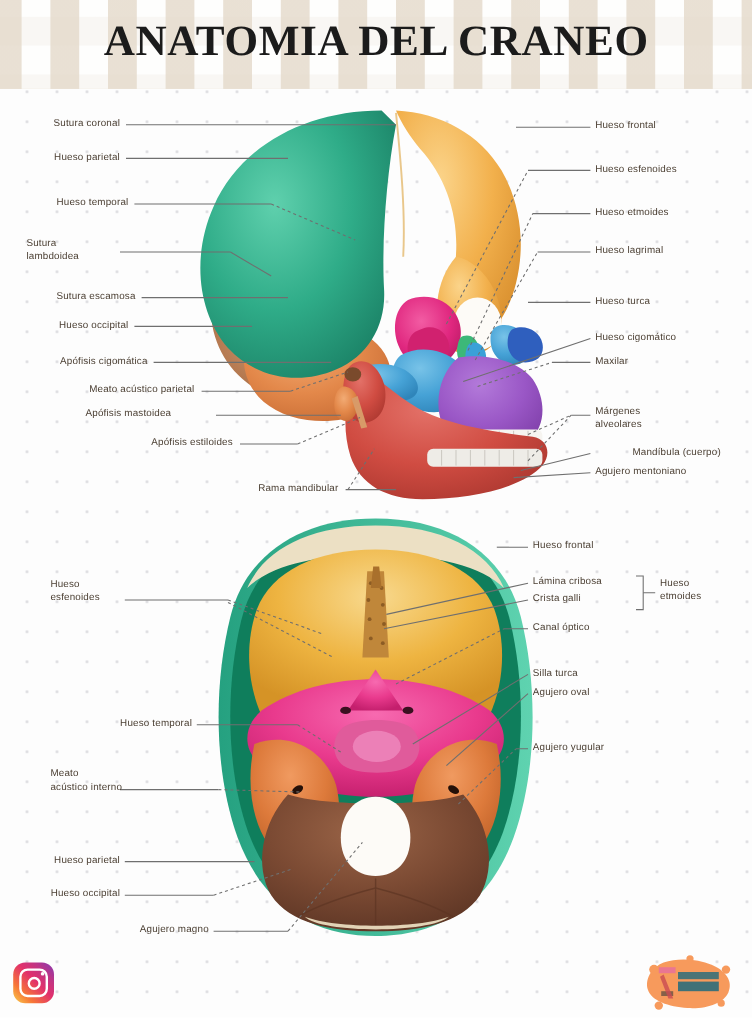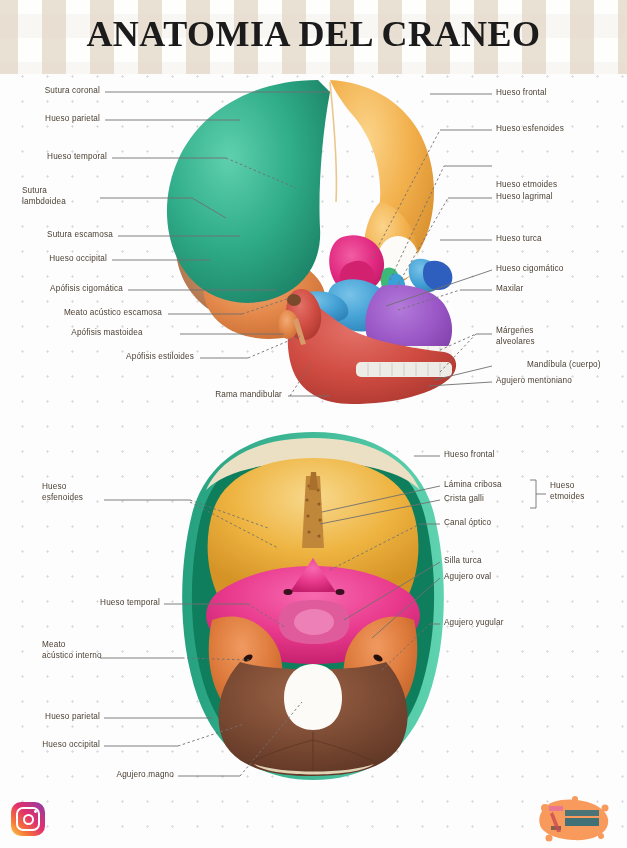--- a/index.html
+++ b/index.html
@@ -39,21 +39,21 @@
     font-family:"Liberation Serif", serif;
     font-weight:700;
     font-size:36px;
     letter-spacing:0.5px;
     color:#1b1b1b;
     white-space:nowrap;
   }
 
   
   .fig{position:absolute;}
-  #fig-lateral{left:0;top:62px;width:627px;height:350px;}
+  #fig-lateral{left:0;top:74px;width:627px;height:350px;}
   #fig-base{left:0;top:424px;width:627px;height:370px;}
 
   svg{display:block;overflow:visible;}
 
   
   .lbl{
     position:absolute;
     font-size:8.2px;
     line-height:10.5px;
     color:#4c4034;
@@ -262,28 +262,28 @@
       </g>
     </svg>
 
     <div class="lbl r" style="left:8px;top:24px;width:92px;">Sutura coronal</div>
     <div class="lbl r" style="left:8px;top:52px;width:92px;">Hueso parietal</div>
     <div class="lbl r" style="left:8px;top:90px;width:99px;">Hueso temporal</div>
     <div class="lbl" style="left:22px;top:124px;width:80px;">Sutura<br>lambdoidea</div>
     <div class="lbl r" style="left:8px;top:168px;width:105px;">Sutura escamosa</div>
     <div class="lbl r" style="left:8px;top:192px;width:99px;">Hueso occipital</div>
     <div class="lbl r" style="left:8px;top:222px;width:115px;">Apófisis cigomática</div>
-    <div class="lbl r" style="left:12px;top:246px;width:150px;">Meato acústico escamosa</div>
+    <div class="lbl r" style="left:12px;top:246px;width:150px;">Meato acústico parietal</div>
     <div class="lbl r" style="left:40px;top:266px;width:134px;text-align:center;">Apófisis mastoidea</div>
     <div class="lbl r" style="left:60px;top:290px;width:134px;">Apófisis estiloides</div>
     <div class="lbl r" style="left:164px;top:328px;width:118px;">Rama mandibular</div>
 
     <div class="lbl" style="left:496px;top:26px;">Hueso frontal</div>
     <div class="lbl" style="left:496px;top:62px;">Hueso esfenoides</div>
-    <div class="lbl" style="left:496px;top:98px;margin-top:20px;">Hueso etmoides</div>
+    <div class="lbl" style="left:496px;top:98px;">Hueso etmoides</div>
     <div class="lbl" style="left:496px;top:130px;">Hueso lagrimal</div>
     <div class="lbl" style="left:496px;top:172px;">Hueso turca</div>
     <div class="lbl" style="left:496px;top:202px;">Hueso cigomático</div>
     <div class="lbl" style="left:496px;top:222px;">Maxilar</div>
     <div class="lbl" style="left:496px;top:264px;width:70px;">Márgenes<br>alveolares</div>
     <div class="lbl" style="left:496px;top:298px;margin-left:31px;">Mandíbula (cuerpo)</div>
     <div class="lbl" style="left:496px;top:314px;">Agujero mentoniano</div>
   </div>
 
   <div class="fig" id="fig-base">

